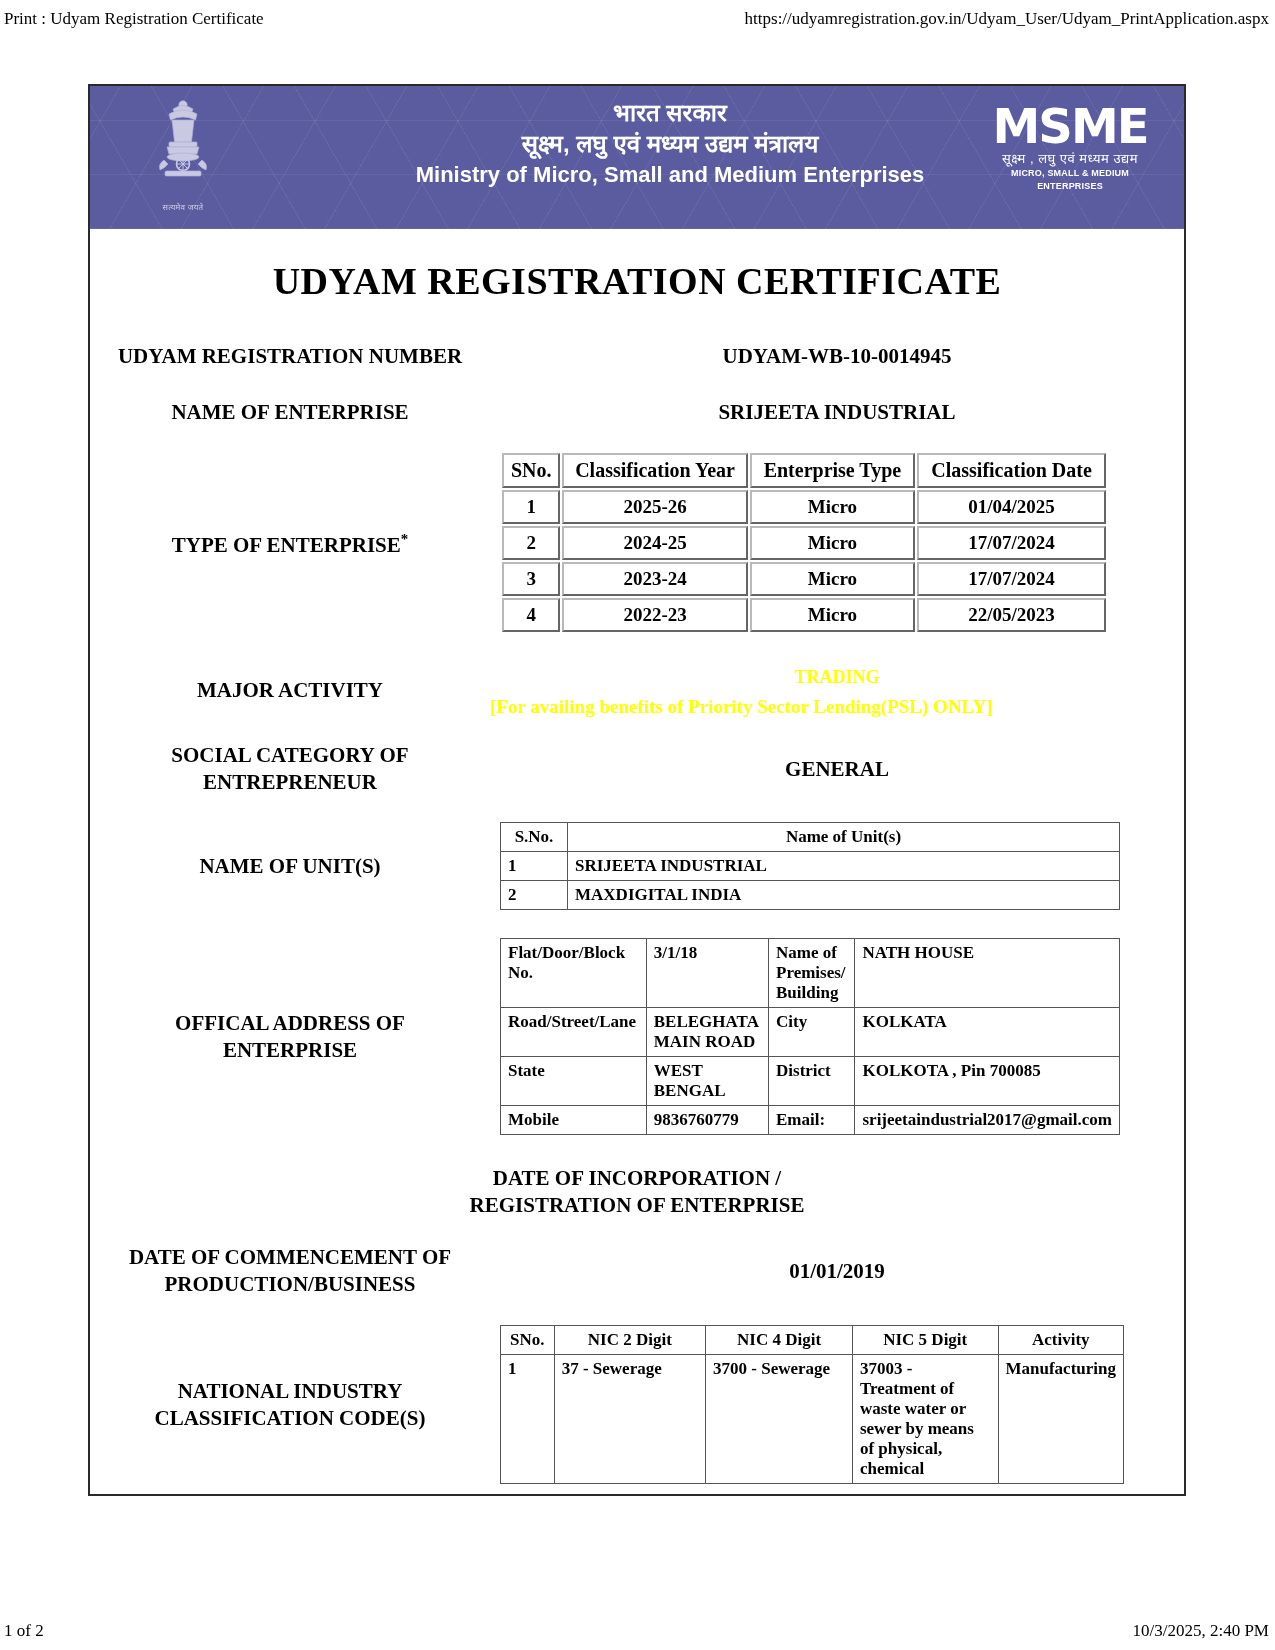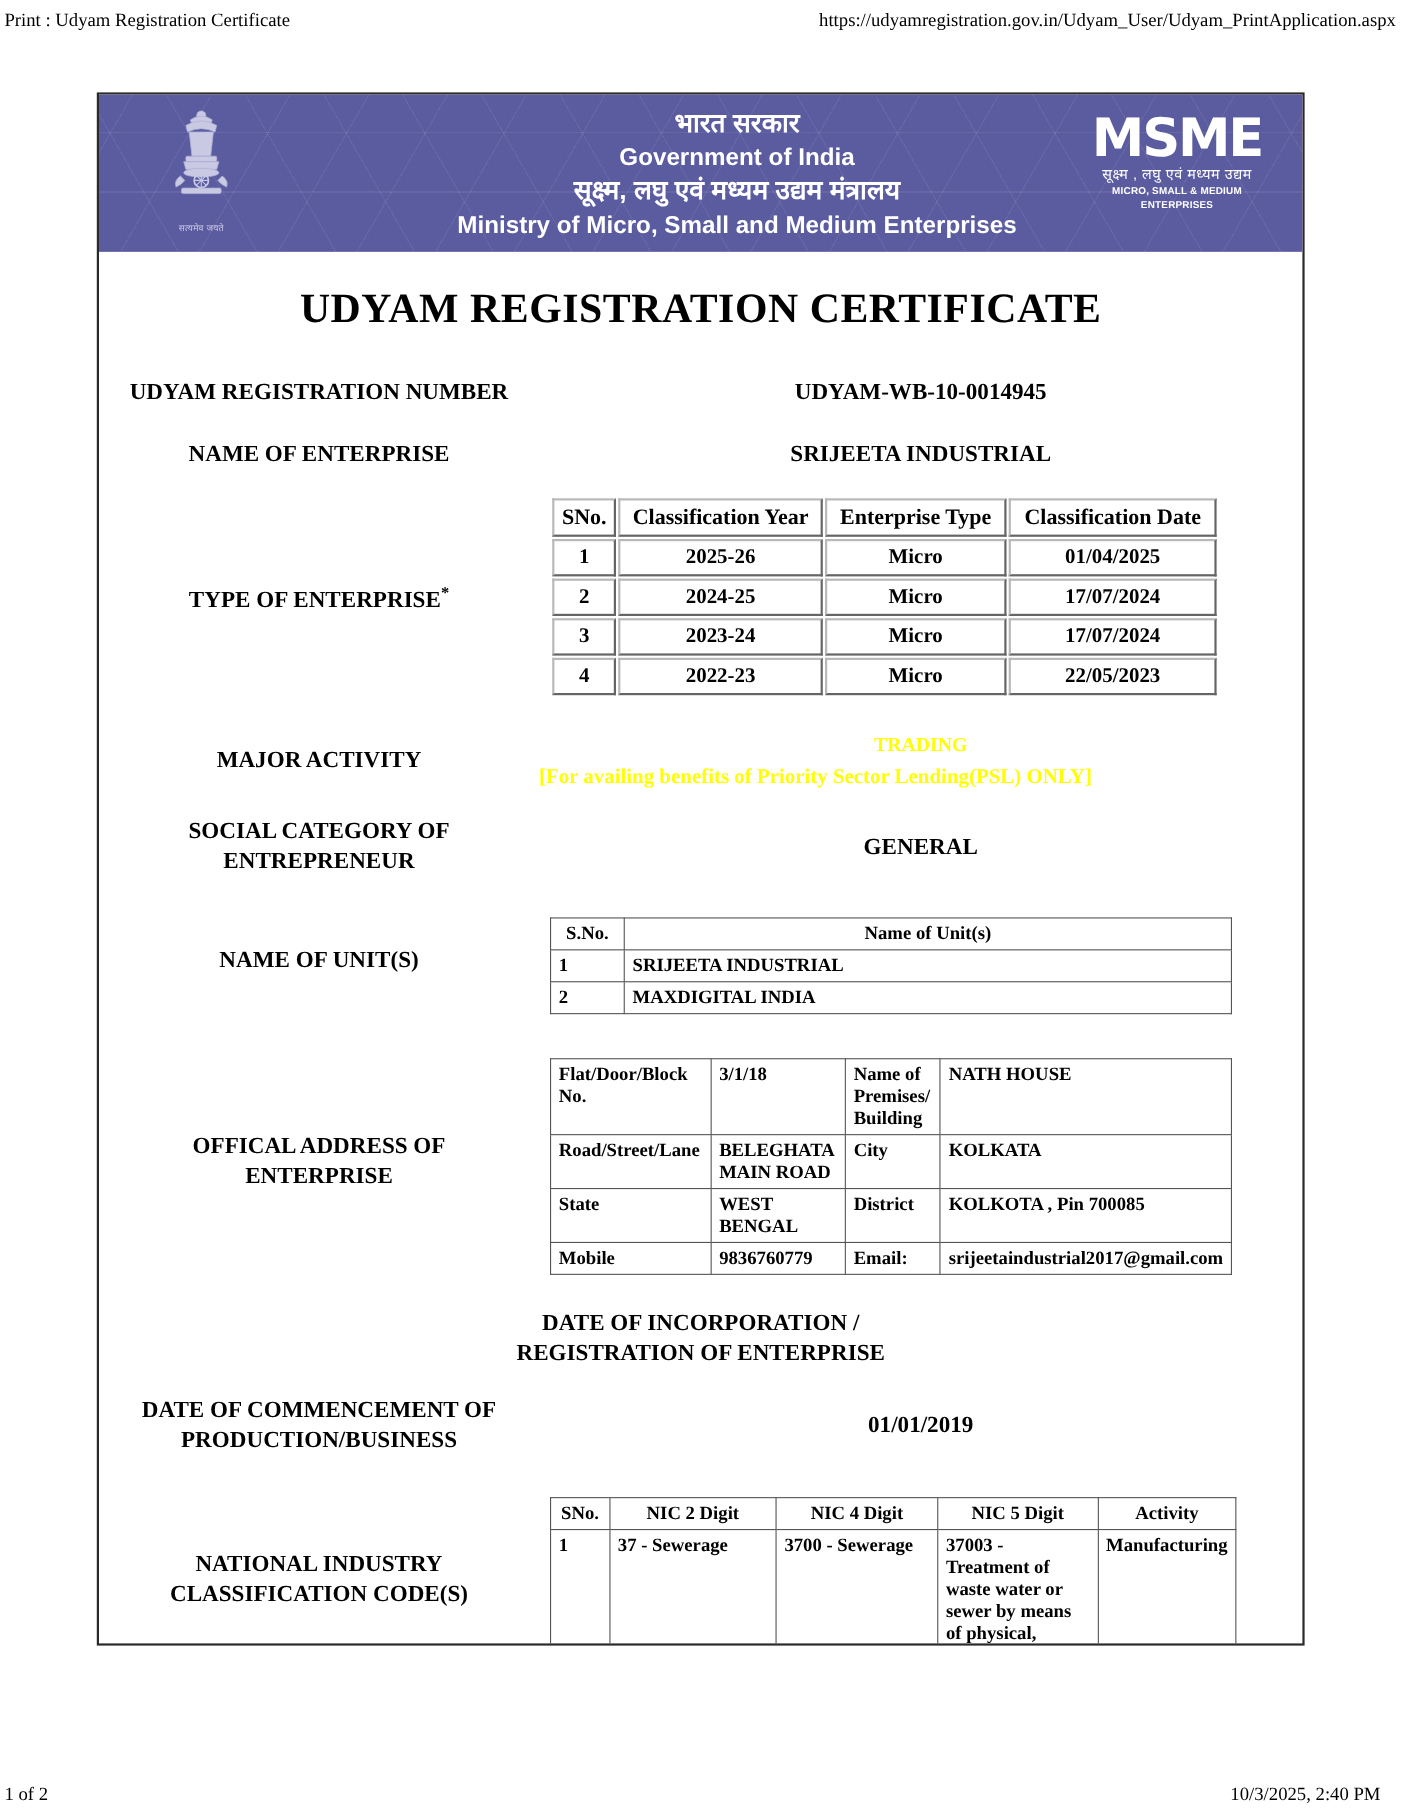--- a/index.html
+++ b/index.html
@@ -47,21 +47,21 @@
     font-size: 17px;
     line-height: 26px;
   }
   .print-footer .pf-left {
     position: absolute;
     left: 4px;
     top: 0;
   }
   .print-footer .pf-right {
     position: absolute;
-    right: 20px;
+    right: 6px;
     top: 0;
     text-align: center;
   }
 
   
   .sheet {
     position: absolute;
     left: 88px;
     top: 84px;
     width: 1098px;
@@ -194,21 +194,21 @@
   .major-sub {
     color: #ffff00;
     font-size: 19px;
     font-weight: bold;
     line-height: 26px;
     text-align: left;
     white-space: nowrap;
   }
 
   
-  table { border-collapse: separate; font-family: "Liberation Serif", serif; margin-top: 12px; }
+  table { border-collapse: separate; font-family: "Liberation Serif", serif; }
 
   
   table.t-class {
     border-spacing: 2px;
     margin: 0;
     width: 608px;
   }
   table.t-class td, table.t-class th {
     border: 2px outset #b9b9b9;
     background: #ffffff;
@@ -285,21 +285,20 @@
             <path d="M12 64 q-6 4 -4 10 q5 -2 8 -6 z"></path>
             <path d="M50 64 q6 4 4 10 q-5 -2 -8 -6 z"></path>
             <rect x="13" y="75" width="36" height="5" rx="1.5"></rect>
           </g>
         </svg>
         <div class="emblem-text">सत्यमेव जयते</div>
       </div>
 
       <div class="banner-center">
         <div class="l1">भारत सरकार</div>
-        <div class="l2">Government of India</div>
         <div class="l3">सूक्ष्म, लघु एवं मध्यम उद्यम मंत्रालय</div>
         <div class="l4">Ministry of Micro, Small and Medium Enterprises</div>
       </div>
 
       <div class="msme-logo">
         <div class="msme-mark">MSME</div>
         <div class="msme-hi">सूक्ष्म , लघु एवं  मध्यम  उद्यम</div>
         <div class="msme-en">MICRO, SMALL &amp; MEDIUM ENTERPRISES</div>
       </div>
 

